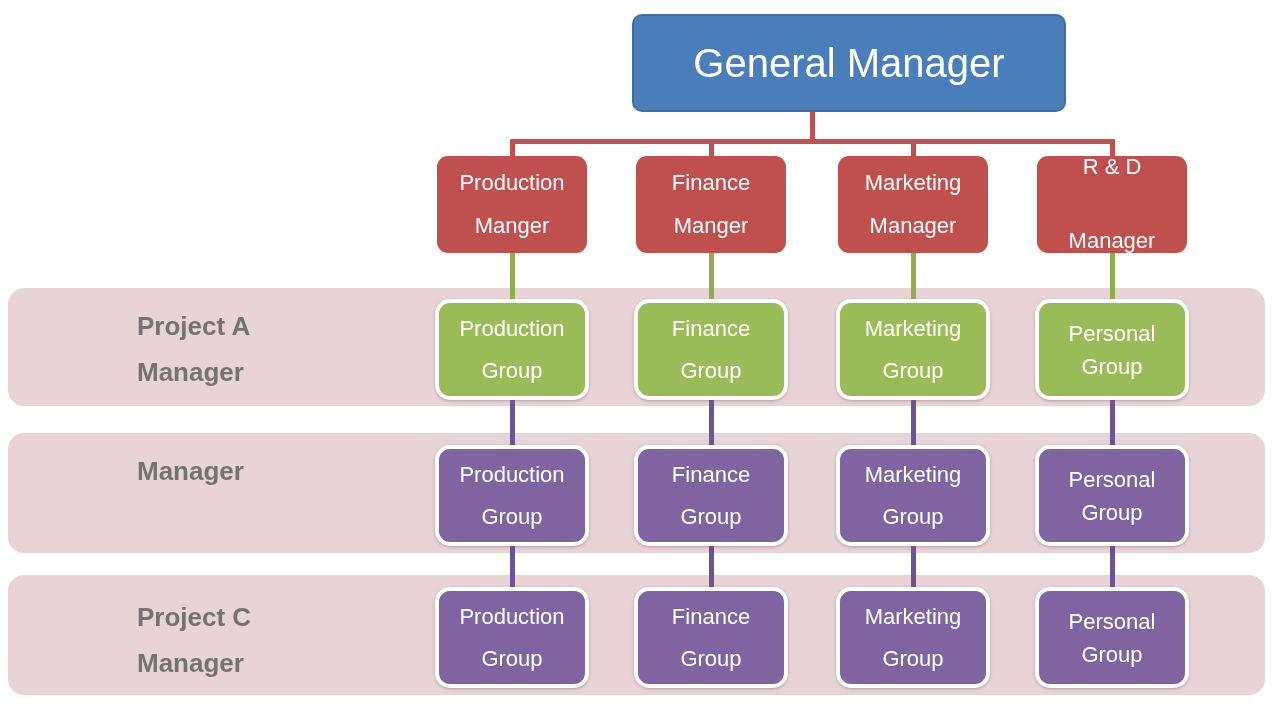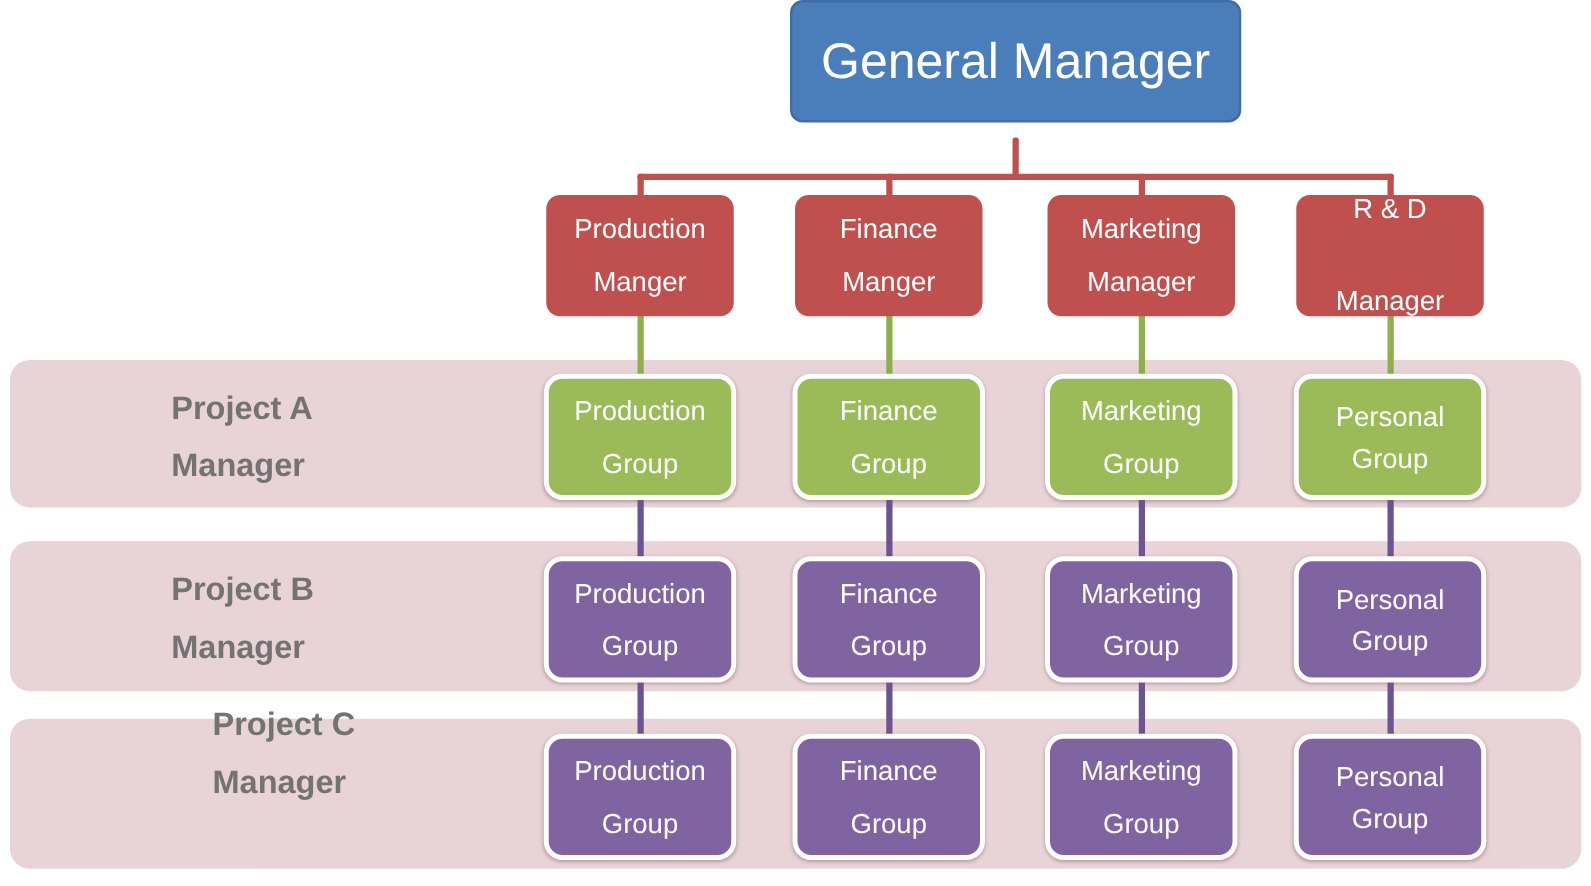--- a/index.html
+++ b/index.html
@@ -31,21 +31,21 @@
     left: 137px;
     z-index: 1;
     color: #737373;
     font-size: 26px;
     font-weight: 700;
     line-height: 46px;
     letter-spacing: 0px;
   }
   #label-a { top: 303px; }
   #label-b { top: 448px; }
-  #label-c { top: 556px; margin-left: 33px; }
+  #label-c { top: 594px; }
   .band-label span { display: block; }
 
   
   .conn { position: absolute; z-index: 1; border-radius: 2px; }
   .conn.red    { background: #c0504d; }
   .conn.green  { background: #8fae4e; }
   .conn.purple { background: #6b5494; }
   .v { width: 5px; }
   .h { height: 5px; }
 
@@ -70,21 +70,21 @@
     flex-direction: column;
     align-items: center;
     justify-content: center;
     text-align: center;
     color: #ffffff;
   }
   .node span { display: block; }
 
   
   #root-box {
-    left: 632px; top: 0; width: 361px; height: 98px;
+    left: 632px; top: 14px; width: 434px; height: 98px;
     background: #4a7ebb;
     border: 2px solid #3f6da6;
     border-radius: 10px;
     font-size: 40px;
     line-height: 1;
   }
 
   
   .mgr {
     top: 156px; width: 150px; height: 97px;
@@ -125,21 +125,20 @@
 
   <div class="band" id="band-a"></div>
   <div class="band" id="band-b"></div>
   <div class="band" id="band-c"></div>
 
   <div class="band-label" id="label-a">
     <span>Project A</span>
     <span>Manager</span>
   </div>
   <div class="band-label" id="label-b">
-    <span>Project B</span>
     <span>Manager</span>
   </div>
   <div class="band-label" id="label-c">
     <span>Project C</span>
     <span>Manager</span>
   </div>
 
   <div class="conn red v" id="gm-drop"></div>
   <div class="conn red h" id="red-rail"></div>
   <div class="conn red v drop cx1"></div>

